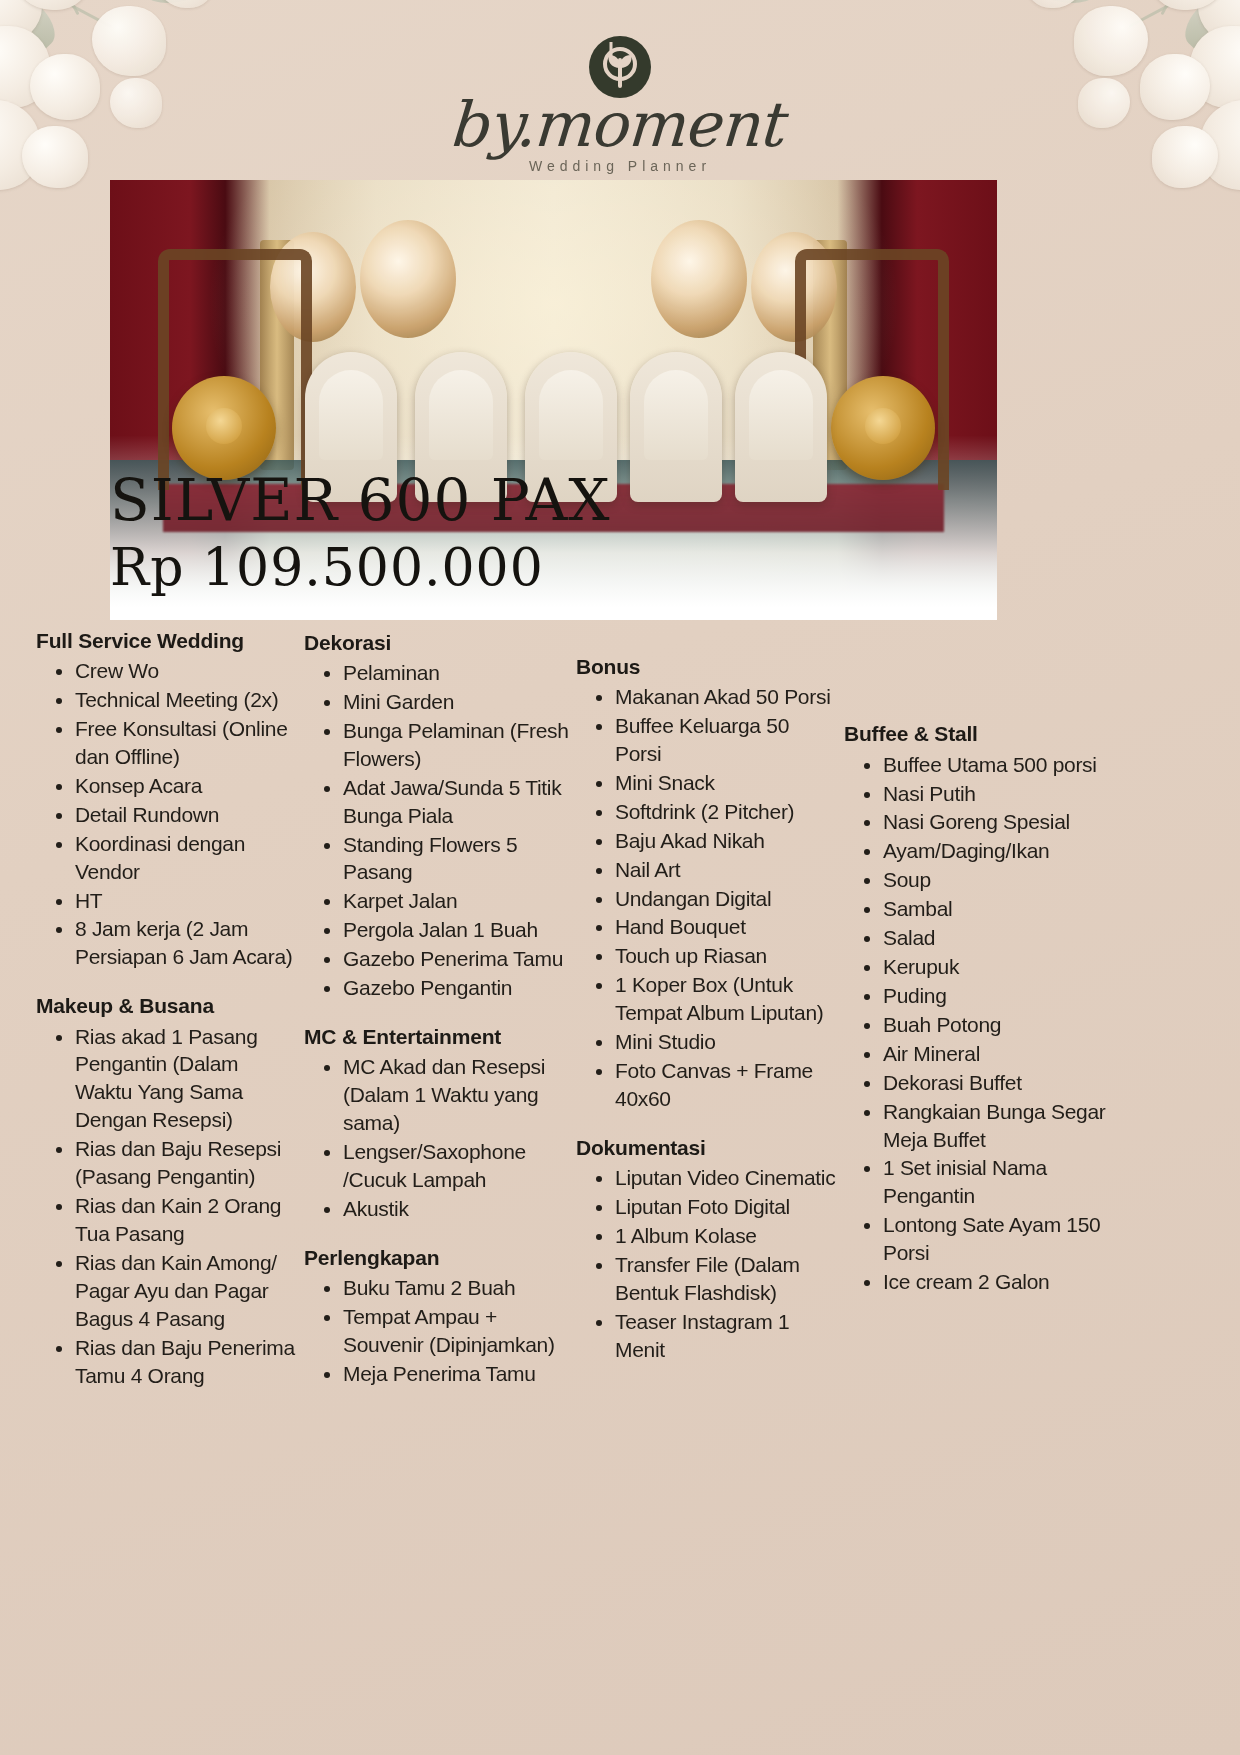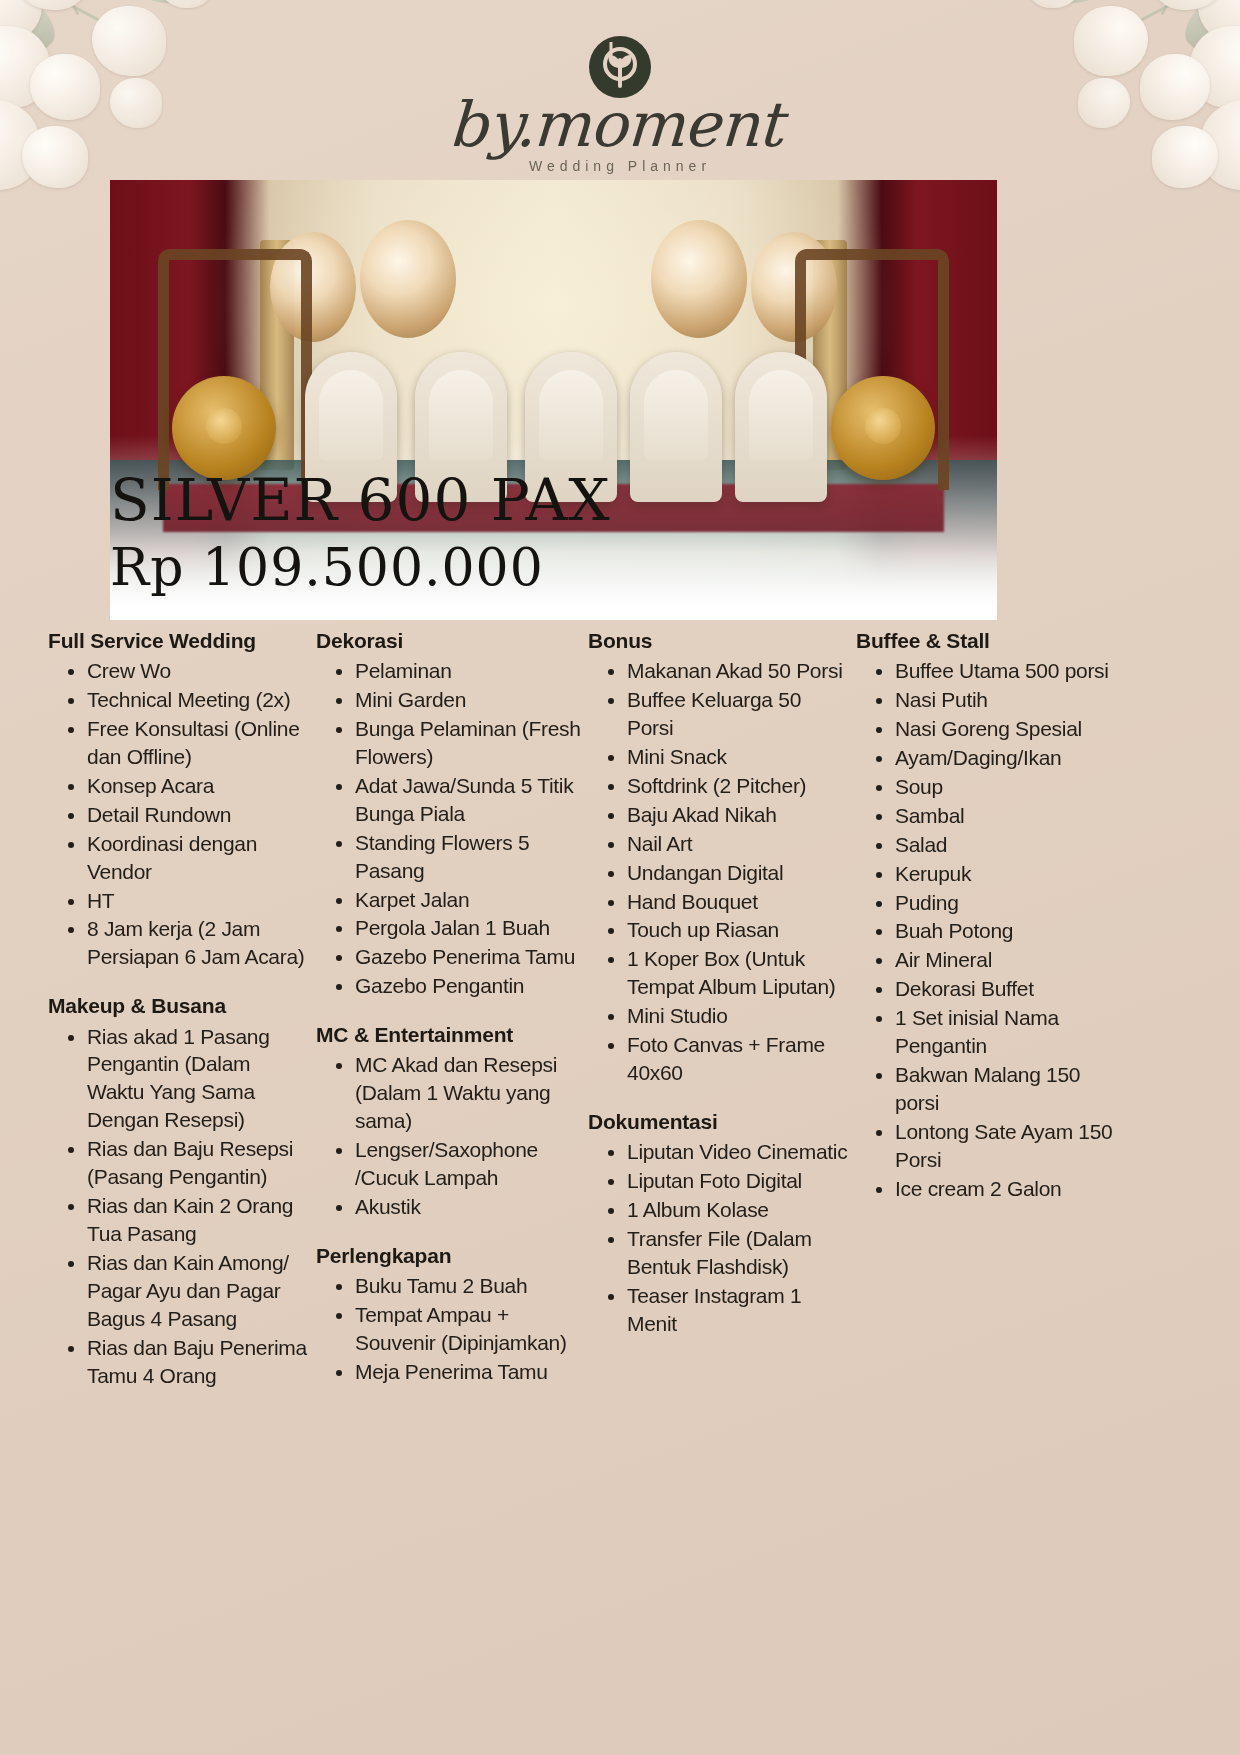--- a/index.html
+++ b/index.html
@@ -68,22 +68,22 @@
     background:linear-gradient(to right,#9c7b45,#d8b878,#9c7b45);opacity:.85;border-radius:4px;}
 
   
   .title-wrap{position:absolute;left:110px;right:110px;top:470px;text-align:left;z-index:5;}
   .pkg-title{font-family:"DejaVu Serif",serif;font-size:58px;letter-spacing:1px;
              color:#15130f;line-height:1.05;font-weight:400;}
   .pkg-price{font-family:"DejaVu Serif",serif;font-size:52px;letter-spacing:1px;
              color:#15130f;line-height:1.1;margin-top:8px;font-weight:400;}
 
   
-  .columns{position:absolute;left:48px;top:628px;width:1170px;
-           display:flex;gap:0;align-items:flex-start;}
+  .columns{position:absolute;left:36px;top:628px;width:1170px;
+           display:flex;gap:0;align-items:center;}
   .col{width:268px;padding-right:6px;}
   .col.c1{width:262px;}
   .col.c2{width:266px;}
   .col.c3{width:262px;}
   .col.c4{width:270px;}
   .sec-head{font-size:21px;font-weight:bold;color:#1d1a16;margin:0 0 4px 0;
             letter-spacing:-.2px;line-height:1.2;}
   .sec-head.spaced{margin-top:22px;}
   ul.items{list-style:none;margin:0 0 0 18px;padding:0;}
   ul.items li{position:relative;font-size:21px;line-height:1.33;color:#221e19;
@@ -259,21 +259,21 @@
         <li>Nasi Goreng Spesial</li>
         <li>Ayam/Daging/Ikan</li>
         <li>Soup</li>
         <li>Sambal</li>
         <li>Salad</li>
         <li>Kerupuk</li>
         <li>Puding</li>
         <li>Buah Potong</li>
         <li>Air Mineral</li>
         <li>Dekorasi Buffet</li>
+        <li>Rangkaian Bunga Segar Meja Buffet</li>
         <li>1 Set inisial Nama Pengantin</li>
-        <li>Bakwan Malang 150 porsi</li>
         <li>Lontong Sate Ayam 150 Porsi</li>
         <li>Ice cream 2 Galon</li>
       </ul>
     </div>
 
   </div>
 </div>
 
 </body></html>

